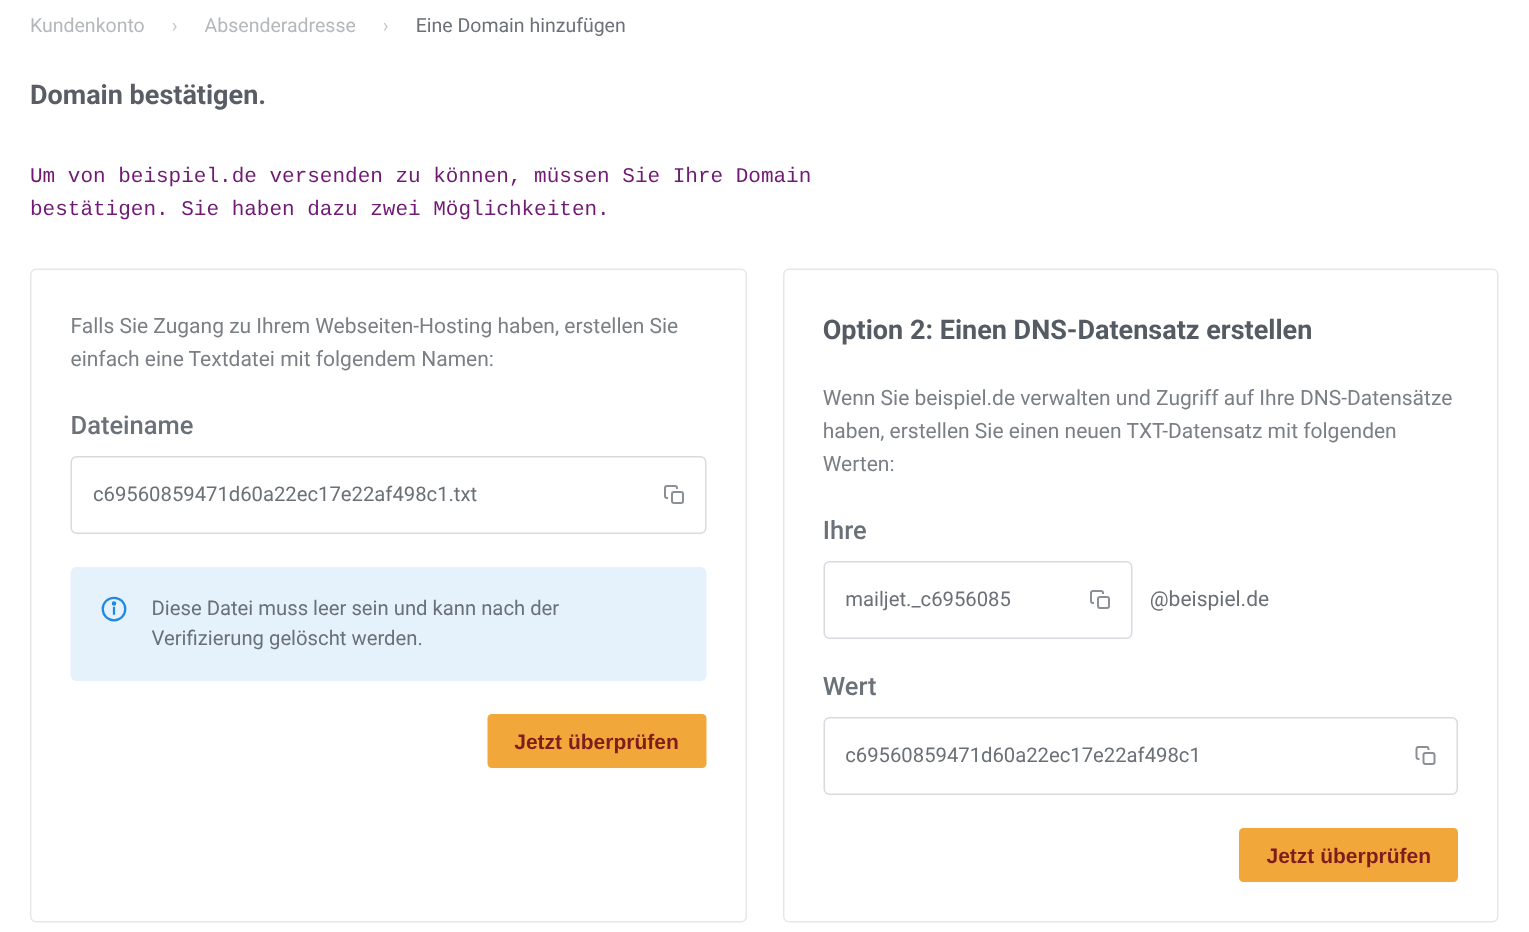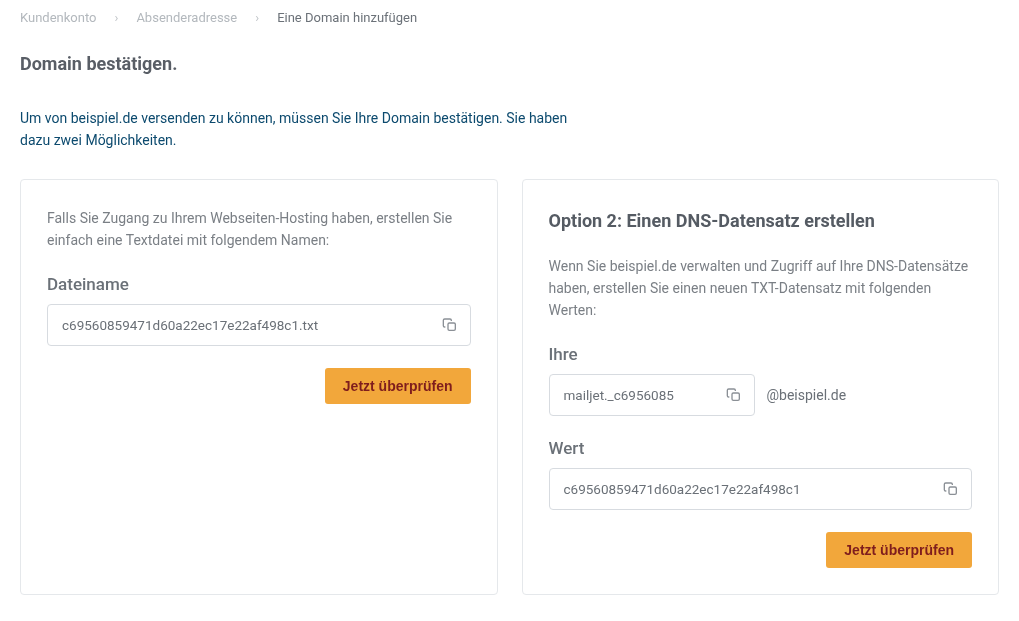--- a/index.html
+++ b/index.html
@@ -22,24 +22,25 @@
   .breadcrumbs a { color: #b3b8bd; text-decoration: none; }
   .breadcrumbs .current { color: #6b7178; }
   .chev { color: #c1c5c9; }
   h1.page-title {
     font-size: 18px;
     font-weight: 700;
     color: #595e66;
     margin-bottom: 34px;
   }
   .page-desc {
-    color: #0c4a6e;
+    color: #701a75;
     line-height: 1.55;
     max-width: 560px;
     margin-bottom: 28px;
+    font-family: Liberation Mono, monospace;
   }
   .options {
     display: flex;
     gap: 24px;
   }
   .card {
     flex: 1 1 0;
     border: 1px solid #e5e8eb;
     border-radius: 4px;
     padding: 28px 26px 26px;
@@ -66,21 +67,21 @@
     display: flex;
     align-items: center;
     gap: 12px;
     margin-bottom: 22px;
   }
   .copy-field {
     display: flex;
     align-items: center;
     border: 1px solid #d7dbe0;
     border-radius: 4px;
-    height: 42px;
+    height: 52px;
     flex: 1;
     overflow: hidden;
   }
   .copy-field.small { flex: 0 0 206px; }
   .copy-field .value {
     flex: 1;
     padding: 0 14px;
     color: #6a7077;
     font-size: 13.5px;
     white-space: nowrap;
@@ -152,20 +153,30 @@
         <span class="value">c69560859471d60a22ec17e22af498c1.txt</span>
         <button class="copy-btn">
           <svg viewBox="0 0 24 24" fill="none" stroke="currentColor" stroke-width="2">
             <rect x="9" y="9" width="11" height="11" rx="2"></rect>
             <path d="M5 15H4a2 2 0 0 1-2-2V5a2 2 0 0 1 2-2h8a2 2 0 0 1 2 2v1"></path>
           </svg>
         </button>
       </div>
     </div>
 
+    <div class="info-box">
+      <span class="icon">
+        <svg width="18" height="18" viewBox="0 0 24 24" fill="none" stroke="currentColor" stroke-width="2">
+          <circle cx="12" cy="12" r="10"></circle>
+          <line x1="12" y1="10" x2="12" y2="17"></line>
+          <circle cx="12" cy="7" r="1" fill="currentColor"></circle>
+        </svg>
+      </span>
+      <span class="msg">Diese Datei muss leer sein und kann nach der Verifizierung gelöscht werden.</span>
+    </div>
 
     <div class="actions">
       <button class="btn-primary">Jetzt überprüfen</button>
     </div>
   </div>
 
   <div class="card">
     <h2>Option 2: Einen DNS-Datensatz erstellen</h2>
     <p class="desc">Wenn Sie beispiel.de verwalten und Zugriff auf Ihre DNS-Datensätze haben, erstellen Sie einen neuen TXT-Datensatz mit folgenden Werten:</p>
 

